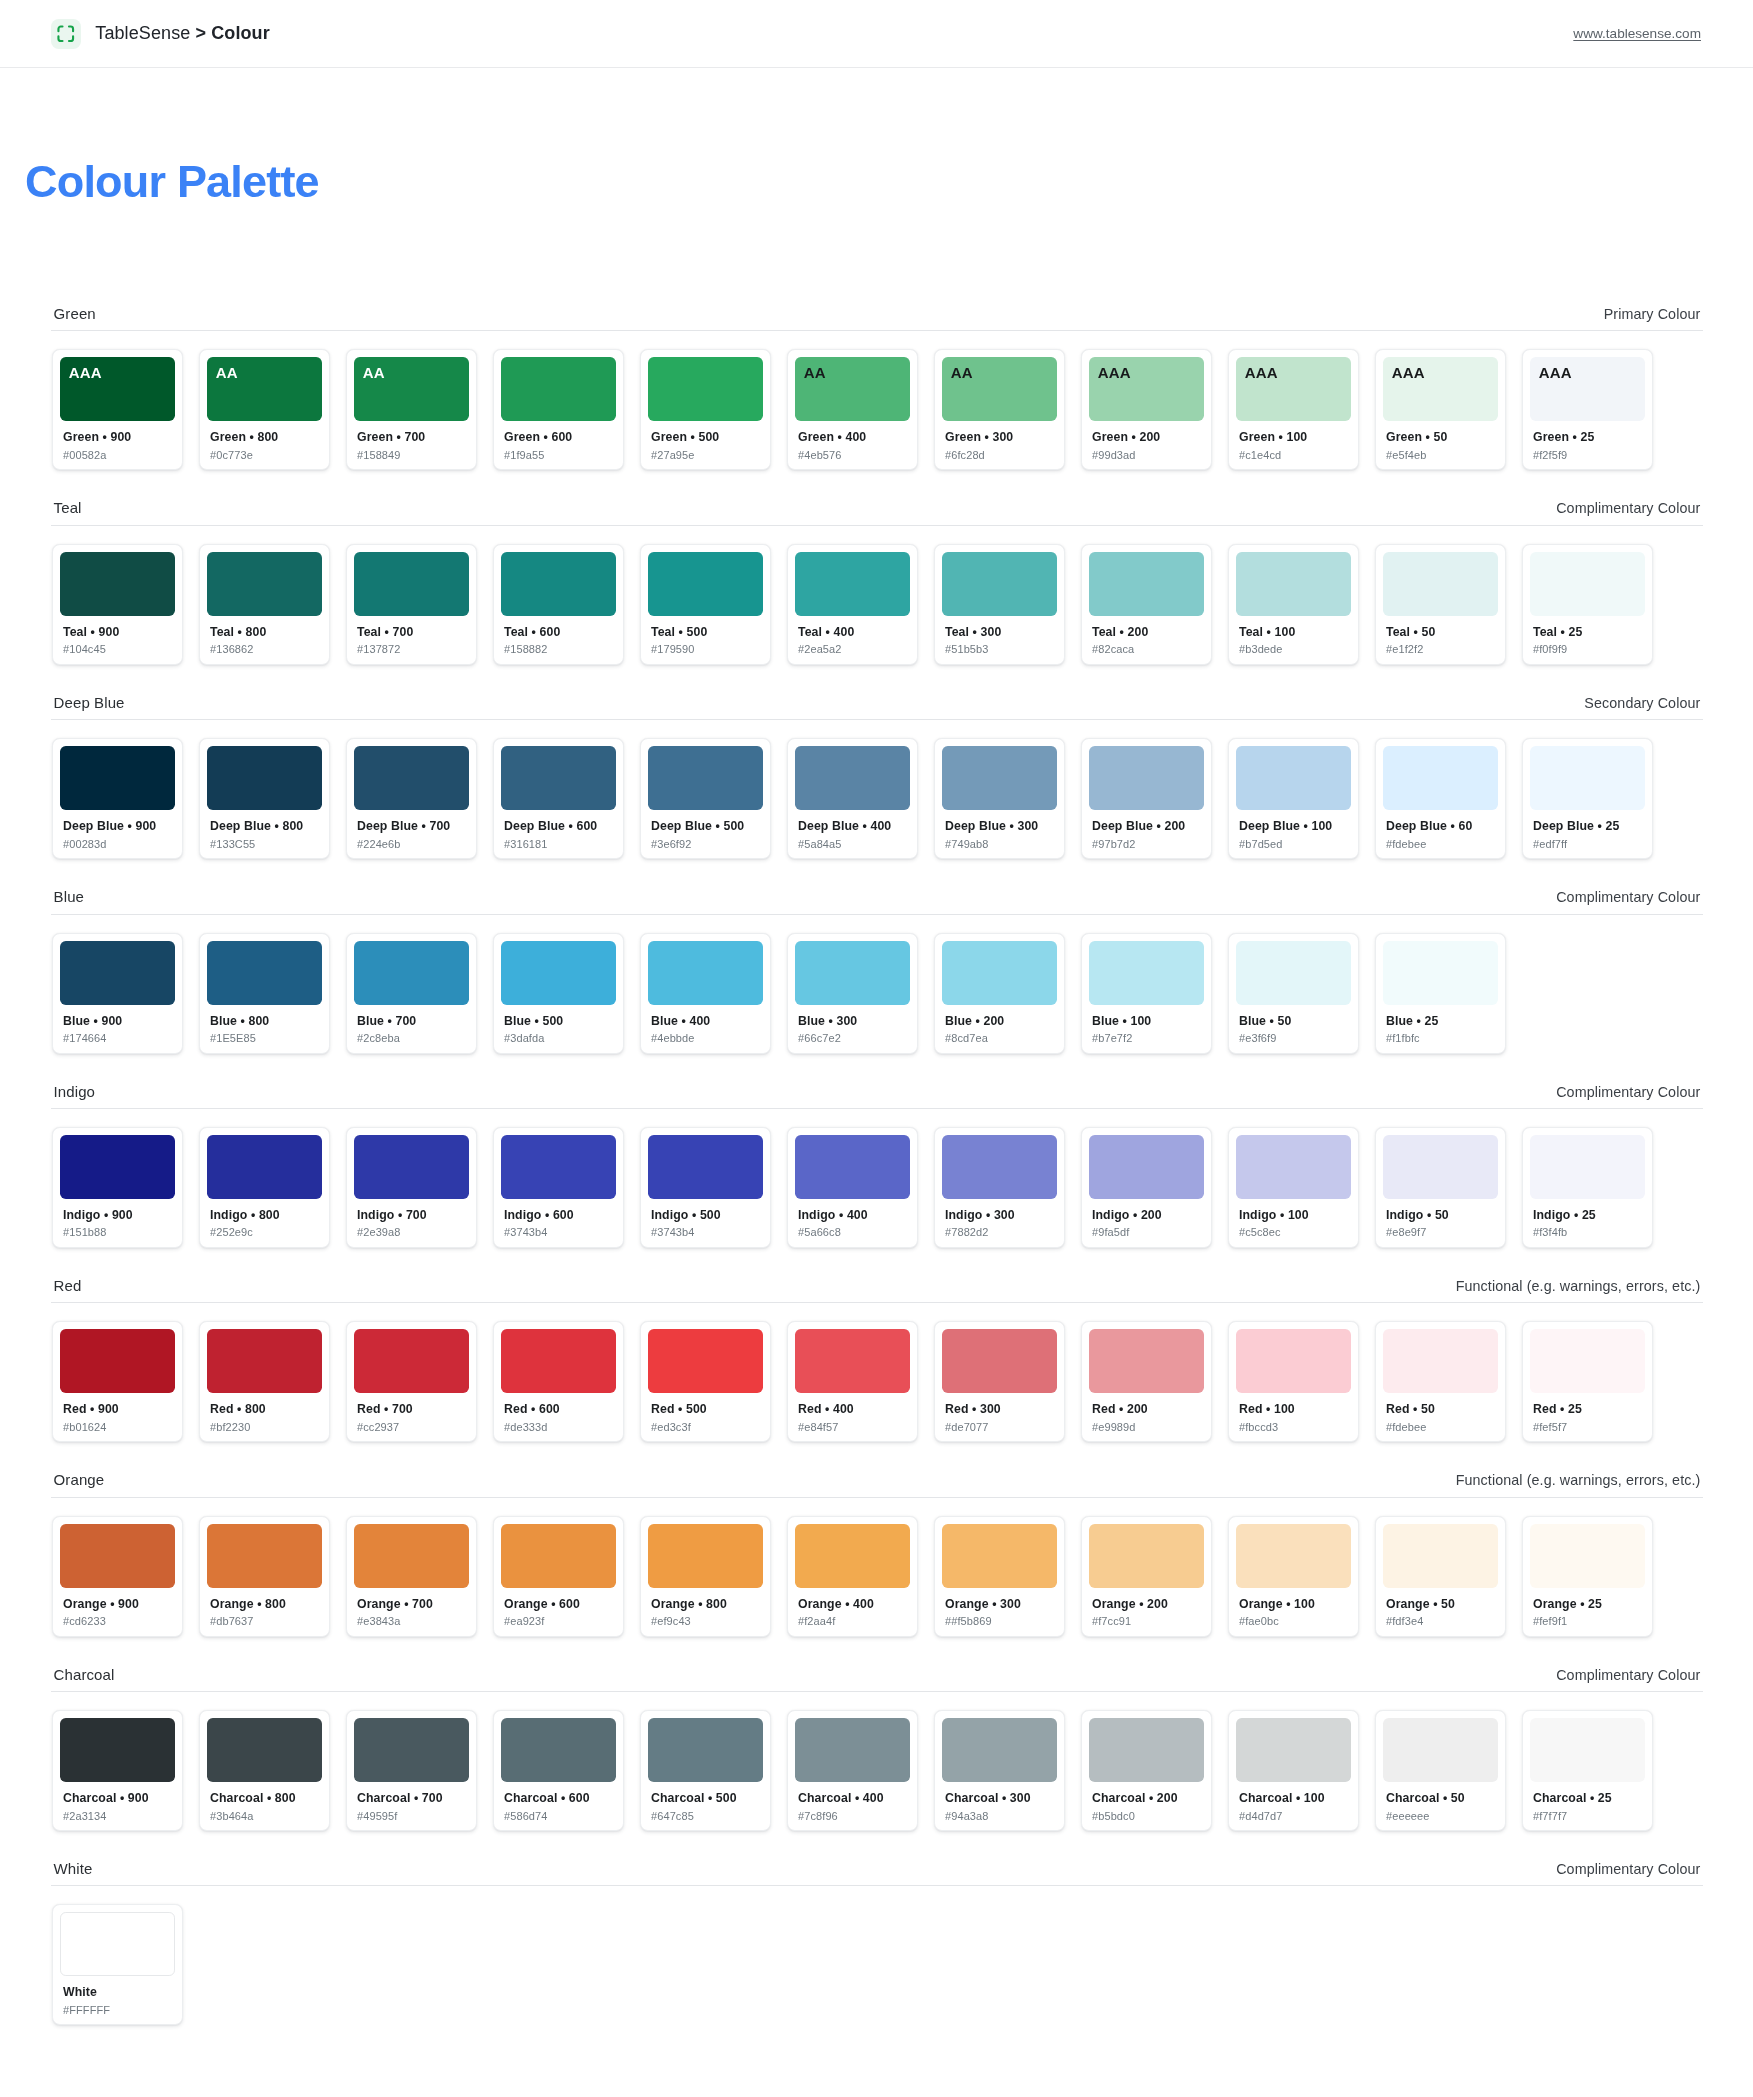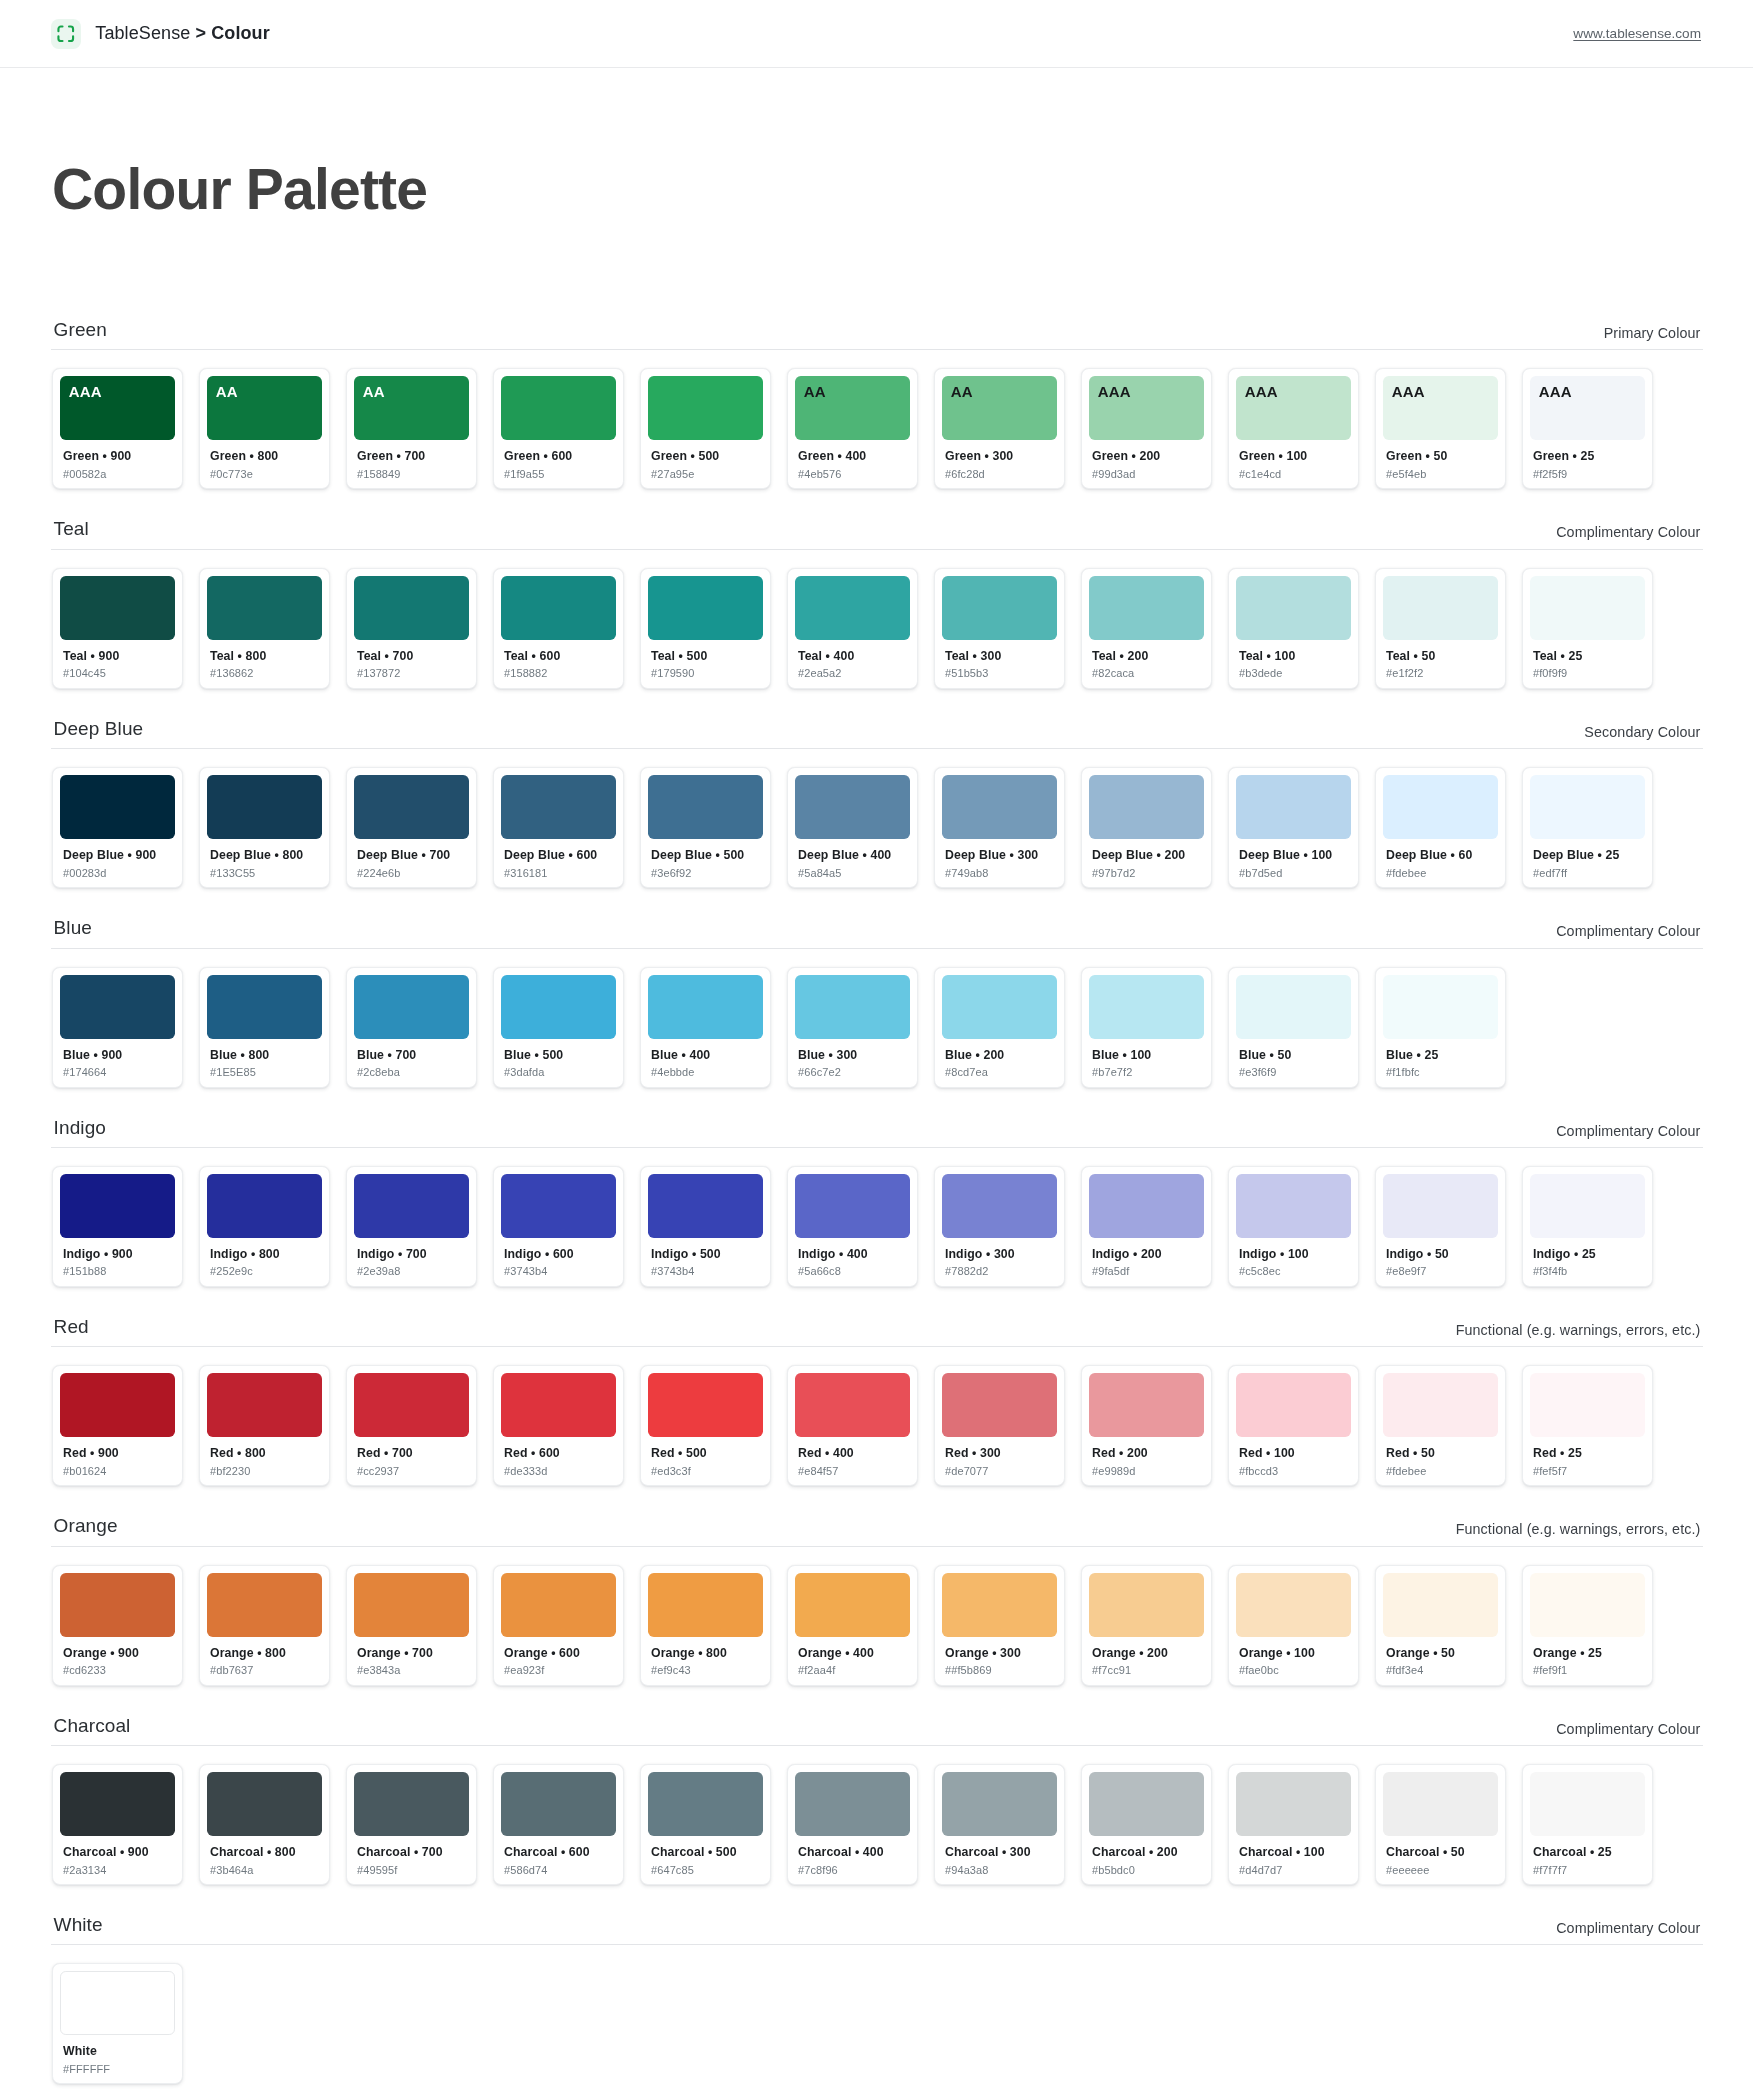--- a/index.html
+++ b/index.html
@@ -41,40 +41,40 @@
   .site-link {
     font-size: 13.6px;
     color: #5b6269;
     text-decoration: underline;
     text-underline-offset: 1.9px;
     white-space: nowrap;
   }
 
   
   .page-title {
-    font-size: 57px;
+    font-size: 45px;
     font-weight: 700;
     letter-spacing: -0.8px;
-    padding: 88px 0 0 52px;
-    color: #404040;
+    padding: 88px 0 0 25px;
+    color: #3b82f6;
   }
 
   
   .sections { padding: 97px 51px 0 51px; }
   .section { margin-bottom: 20px; }
 
   .section-head {
     display: flex;
     align-items: flex-end;
     justify-content: space-between;
     padding: 0 2.6px 8.4px 2.6px;
     border-bottom: 0.6px solid #e3e5e8;
   }
   .section-name {
-    font-size: 19px;
+    font-size: 15px;
     color: #2b2f33;
     letter-spacing: 0.1px;
   }
   .section-role {
     font-size: 14.3px;
     color: #3a3f45;
     letter-spacing: 0.1px;
   }
 
   .swatch-row {

